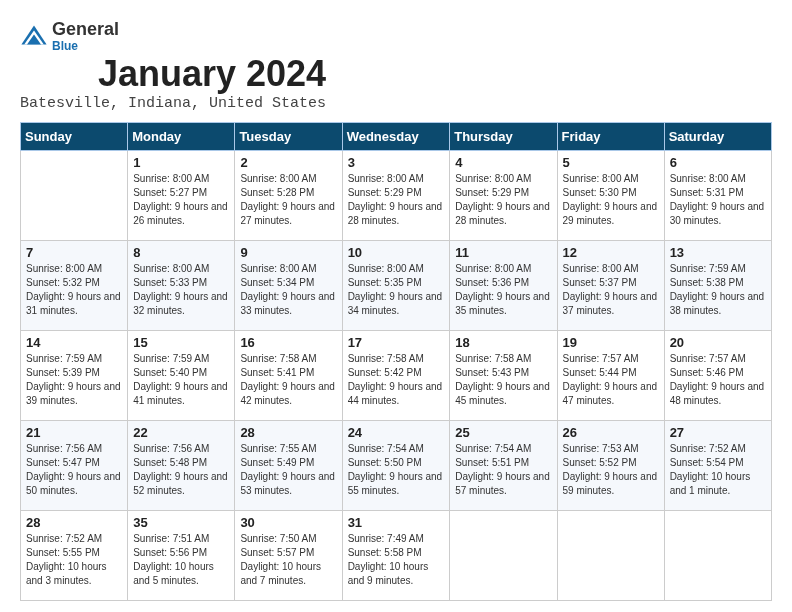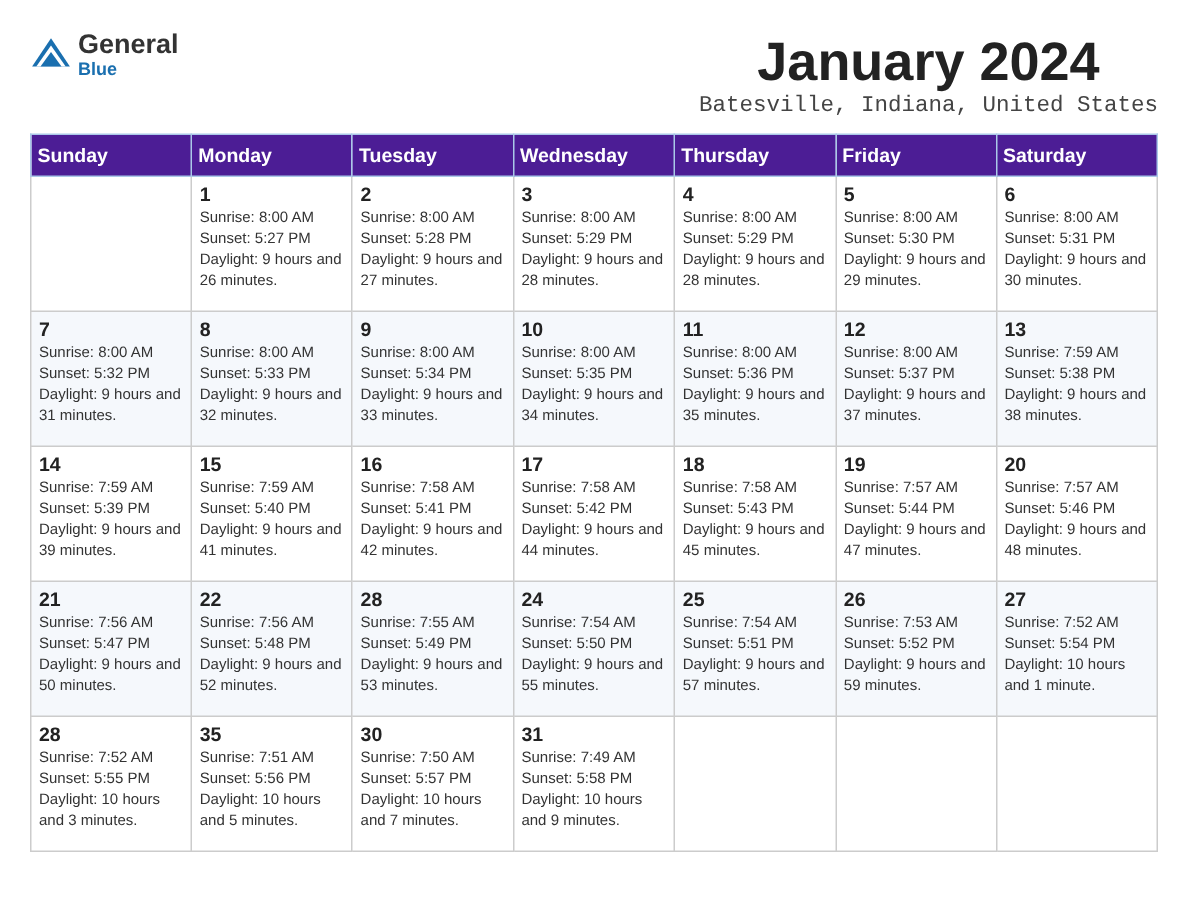--- a/index.html
+++ b/index.html
@@ -8,20 +8,21 @@
       background: #fff;
       width: 792px;
       min-height: 612px;
       padding: 20px;
     }
     .header-area {
       display: flex;
       justify-content: space-between;
       align-items: flex-start;
       margin-bottom: 10px;
+      flex-direction: column;
     }
     .logo {
       display: flex;
       align-items: center;
     }
     .logo-text {
       display: flex;
       flex-direction: column;
       line-height: 1.1;
     }
@@ -34,40 +35,39 @@
       font-size: 12px;
       font-weight: bold;
       color: #1a6faf;
     }
     .logo-icon {
       width: 28px;
       height: 28px;
       margin-right: 4px;
     }
     .title-area {
-      text-align: center;
-      margin-left: 24px;
+      text-align: right;
     }
     .cal-title {
       font-size: 36px;
       font-weight: bold;
       color: #222;
     }
     .cal-subtitle {
       font-size: 15px;
       color: #444;
       font-family: Liberation Mono, monospace;
     }
     table {
       width: 100%;
       border-collapse: collapse;
       font-size: 11px;
     }
     thead tr th {
-      background-color: #4c1d95;
+      background-color: #0c4a6e;
       color: #fff;
       padding: 6px 4px;
       text-align: left;
       font-size: 13px;
       font-weight: bold;
       border: 1px solid #aac8e8;
     }
     tbody tr td {
       border: 1px solid #ccc;
       vertical-align: top;

